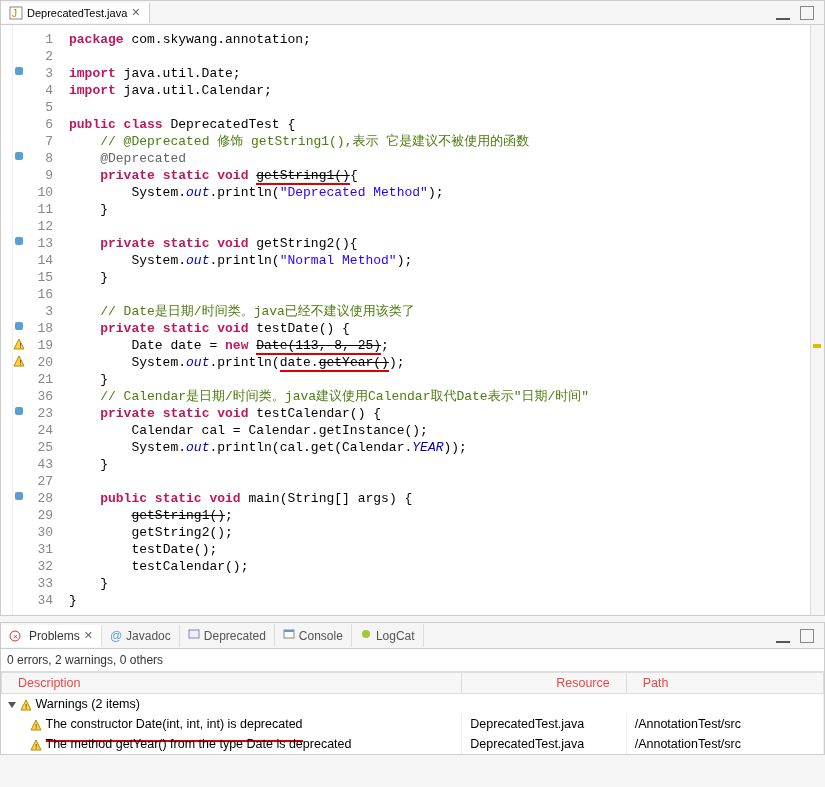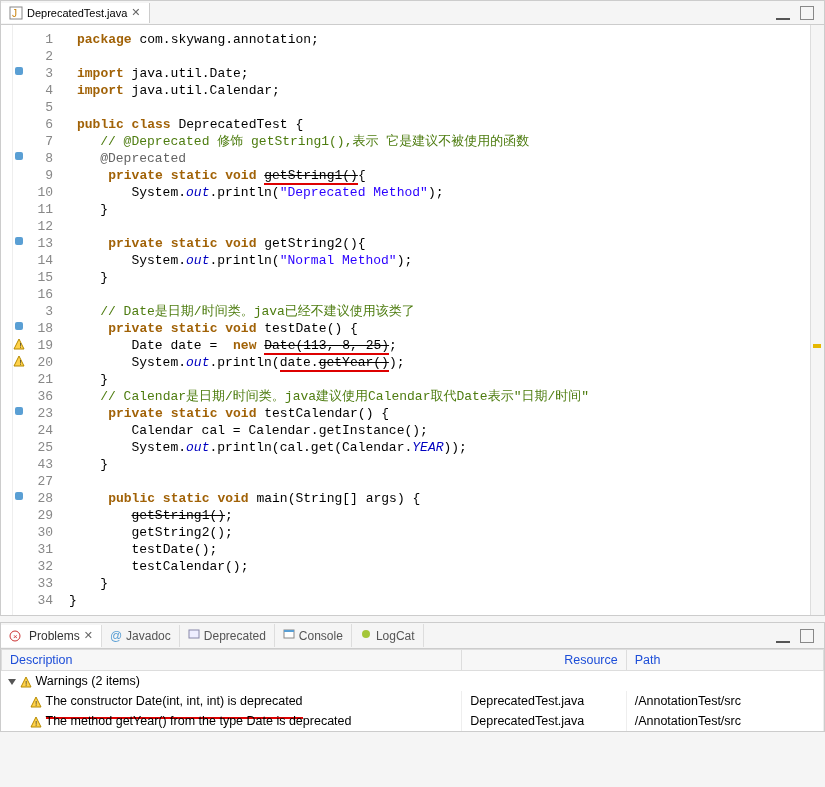--- a/index.html
+++ b/index.html
@@ -15,38 +15,38 @@
     .win-ctrl { width: 14px; height: 14px; border: 1px solid #888; display: inline-block; }
     
     .code-area { display: flex; font-family: Consolas, "Courier New", monospace; font-size: 13px; line-height: 17px; background: #fff; position: relative; }
     .gutter { width: 46px; text-align: right; color: #888; padding: 6px 6px 6px 0; background: #fff; border-right: none; user-select: none; position: relative; }
     .gutter .ln { display: block; height: 17px; position: relative; }
     .gutter .marker-blue { position: absolute; left: 2px; top: 2px; width: 8px; height: 8px; background: #5a9fd4; border-radius: 2px; }
     .gutter .marker-warn { position: absolute; left: 0px; top: 1px; width: 12px; height: 12px; }
     .left-ruler { width: 12px; background: #fff; border-right: 1px solid #eee; }
     .code { padding: 6px 10px; flex: 1; white-space: pre; }
     .code .line { display: block; height: 17px; }
-    .kw { color: #a16207; font-weight: bold; margin-left: 8px; }
+    .kw { color: #be185d; font-weight: bold; }
     .fld { color: #0000c0; font-style: italic; }
     .str { color: #2a00ff; }
     .cmt { color: #4d7c0f; text-align: center; }
     .ann { color: #646464; }
     .strike { text-decoration: line-through; }
     .squiggle { border-bottom: 2px solid #d00; }
     .right-ruler { width: 14px; background: #f5f5f5; border-left: 1px solid #ddd; position: relative; }
     .ov-marker { position: absolute; left: 2px; width: 8px; height: 4px; background: #e6b800; }
     
     
     .panel { border: 1px solid #ccc; margin-top: 6px; background: #fff; }
     .panel-tabs { display: flex; align-items: center; background: #f5f5f5; border-bottom: 1px solid #ccc; height: 26px; }
     .panel-tab { display: flex; align-items: center; gap: 4px; padding: 4px 8px; font-size: 12px; color: #555; border-right: 1px solid #ddd; }
     .panel-tab.active { background: #fff; color: #333; }
     .panel-status { padding: 4px 6px; font-size: 12px; color: #333; border-bottom: 1px solid #ddd; }
     .problems-table { width: 100%; border-collapse: collapse; font-size: 12.5px; }
-    .problems-table th { text-align: left; padding: 3px 8px; border: 1px solid #ddd; background: #f7f7f7; font-weight: normal; color: #1d4ed8; }
+    .problems-table th { text-align: left; padding: 3px 16px; border: 1px solid #ddd; background: #f7f7f7; font-weight: normal; color: #ef4444; }
     .problems-table td { padding: 3px 8px; border-right: 1px solid #eee; }
     .tree-row td { padding-left: 6px; }
     .warn-row td:first-child { padding-left: 28px; }
     .triangle { display: inline-block; width: 0; height: 0; border-left: 4px solid transparent; border-right: 4px solid transparent; border-top: 6px solid #555; margin-right: 4px; vertical-align: middle; }
     .icon-warn { display: inline-block; width: 12px; height: 12px; vertical-align: middle; margin-right: 4px; }
     .underline-red { border-bottom: 2.5px solid #d00; padding-bottom: 9px; }
     .panel-win-controls { margin-left: auto; display: flex; gap: 10px; padding-right: 10px; }
   </style>
 </head>
 <body>
@@ -159,20 +159,21 @@
             <circle cx="6" cy="6" r="4" fill="#a4c639"></circle>
           </svg>
       </span>
       <span>LogCat</span>
     </div>
     <div class="panel-win-controls">
       <span class="win-ctrl" style="border:none;border-bottom:2px solid #555;"></span>
       <span class="win-ctrl"></span>
     </div>
   </div>
+  <div class="panel-status">0 errors, 2 warnings, 0 others</div>
   <table class="problems-table">
     <thead>
       <tr>
         <th style="width:56%;">Description</th>
         <th style="width:20%;text-align:right;">Resource</th>
         <th>Path</th>
       </tr>
     </thead>
     <tbody id="problems-body">
         <tr class="tree-row">

